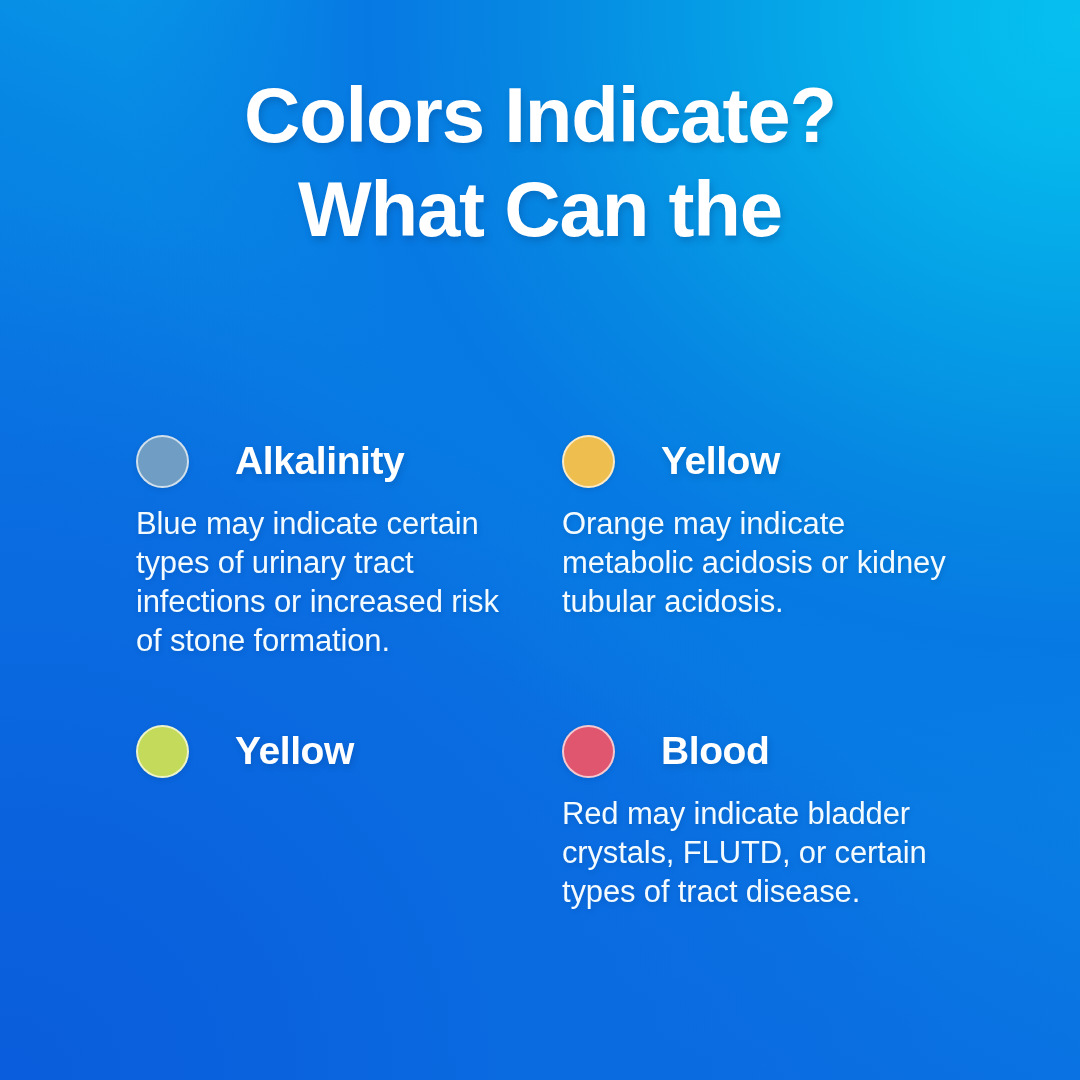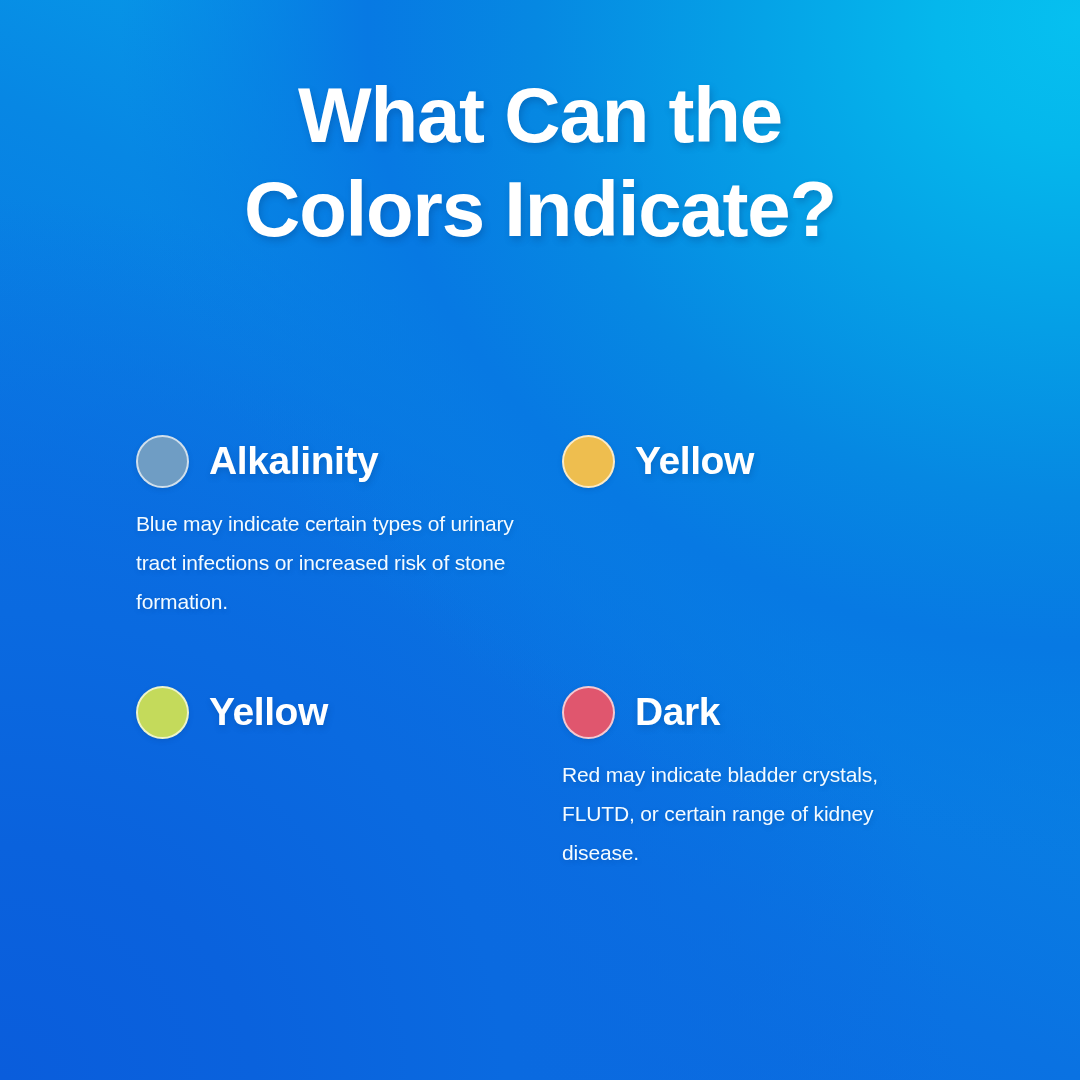--- a/index.html
+++ b/index.html
@@ -67,20 +67,21 @@
 
   .legend-item {
     position: relative;
   }
 
   .legend-head {
     display: flex;
     align-items: center;
     height: 58px;
     margin-bottom: 14px;
+    gap: 26px;
   }
 
   .swatch {
     width: 53px;
     height: 53px;
     border-radius: 50%;
     flex: 0 0 auto;
     border: 2px solid rgba(255, 255, 255, 0.68);
     box-sizing: border-box;
     box-shadow: 0 2px 5px rgba(2, 58, 120, 0.18);
@@ -92,66 +93,67 @@
     font-size: 39px;
     font-weight: bold;
     line-height: 44px;
     letter-spacing: -0.4px;
     text-shadow: 1px 3px 6px rgba(2, 60, 125, 0.28);
     white-space: nowrap;
   }
 
   .legend-desc {
     color: #f4fbff;
-    font-size: 21px;
+    font-size: 31px;
     line-height: 39px;
     letter-spacing: -0.15px;
     text-shadow: 1px 2px 5px rgba(2, 60, 125, 0.22);
     max-width: 380px;
   }
   .legend-item.col-right .legend-desc {
     max-width: 392px;
   }
 </style>
 </head>
 <body>
 
 <div id="infographic">
 
   <div class="title-block">
+    <span class="title-line">Colors Indicate?</span>
     <span class="title-line">What Can the</span>
-    <span class="title-line">Colors Indicate?</span>
   </div>
 
   <div class="legend-grid">
 
     <div class="legend-item col-left">
       <div class="legend-head">
         <span class="swatch" style="background-color: rgb(111, 157, 196);"></span>
         <span class="legend-title">Alkalinity</span>
       </div>
       <div class="legend-desc">Blue may indicate certain types of urinary tract infections or increased risk of stone formation.</div>
     </div>
 
     <div class="legend-item col-right">
       <div class="legend-head">
         <span class="swatch" style="background-color: rgb(238, 190, 79);"></span>
         <span class="legend-title">Yellow</span>
       </div>
+      <div class="legend-desc">Orange may indicate metabolic acidosis or kidney tubular acidosis.</div>
     </div>
 
     <div class="legend-item col-left">
       <div class="legend-head">
         <span class="swatch" style="background-color: rgb(196, 218, 91);"></span>
         <span class="legend-title">Yellow</span>
       </div>
     </div>
 
     <div class="legend-item col-right">
       <div class="legend-head">
         <span class="swatch" style="background-color: rgb(224, 86, 110);"></span>
-        <span class="legend-title">Dark</span>
+        <span class="legend-title">Blood</span>
       </div>
-      <div class="legend-desc">Red may indicate bladder crystals, FLUTD, or certain range of kidney disease.</div>
+      <div class="legend-desc">Red may indicate bladder crystals, FLUTD, or certain types of tract disease.</div>
     </div>
 
   </div>
 </div>
 
 </body></html>

